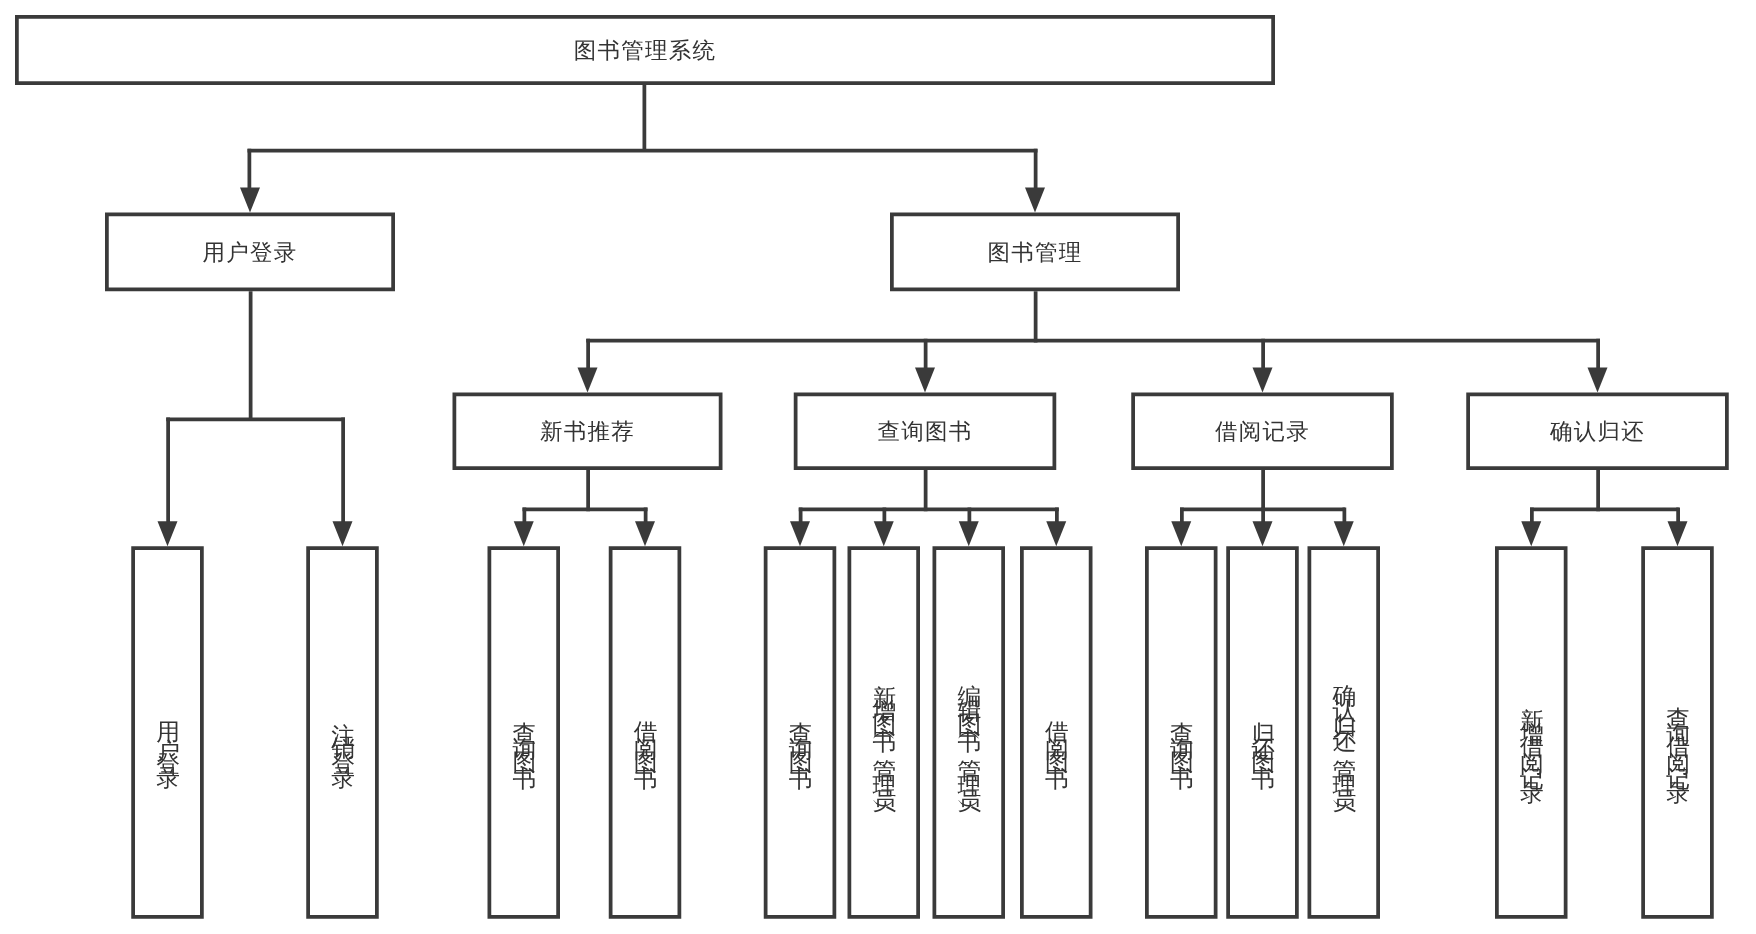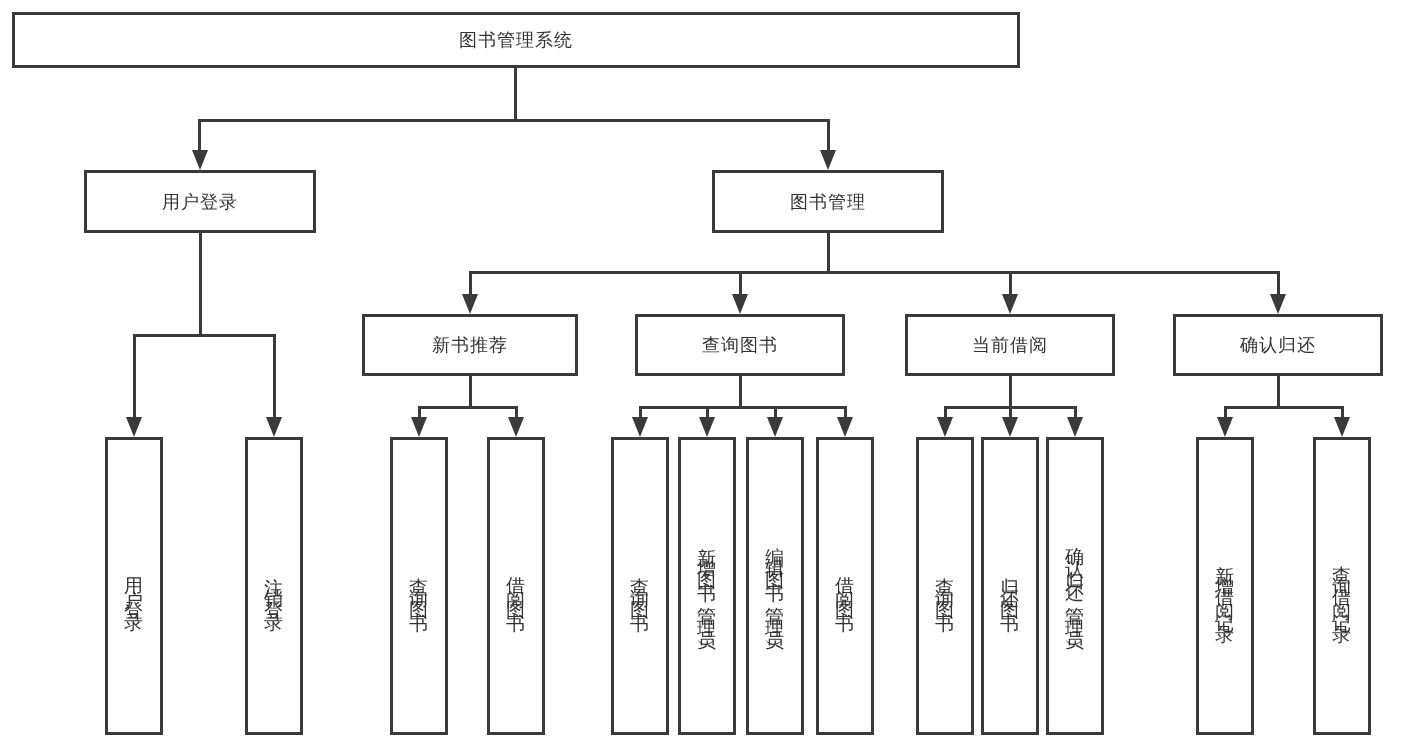--- a/index.html
+++ b/index.html
@@ -73,21 +73,21 @@
     <span>图书管理</span>
   </div>
 
   <div class="box box-h" style="left:362px;top:314px;width:216px;height:62px">
     <span>新书推荐</span>
   </div>
   <div class="box box-h" style="left:635px;top:314px;width:210px;height:62px">
     <span>查询图书</span>
   </div>
   <div class="box box-h" style="left:905px;top:314px;width:210px;height:62px">
-    <span>当前借阅</span>
+    <span>借阅记录</span>
   </div>
   <div class="box box-h" style="left:1173px;top:314px;width:210px;height:62px">
     <span>确认归还</span>
   </div>
 
   <div class="box box-v" style="left:105px;top:437px;width:58px;height:298px">
     <span>用户登录</span>
   </div>
   <div class="box box-v" style="left:245px;top:437px;width:58px;height:298px">
     <span>注销登录</span>

